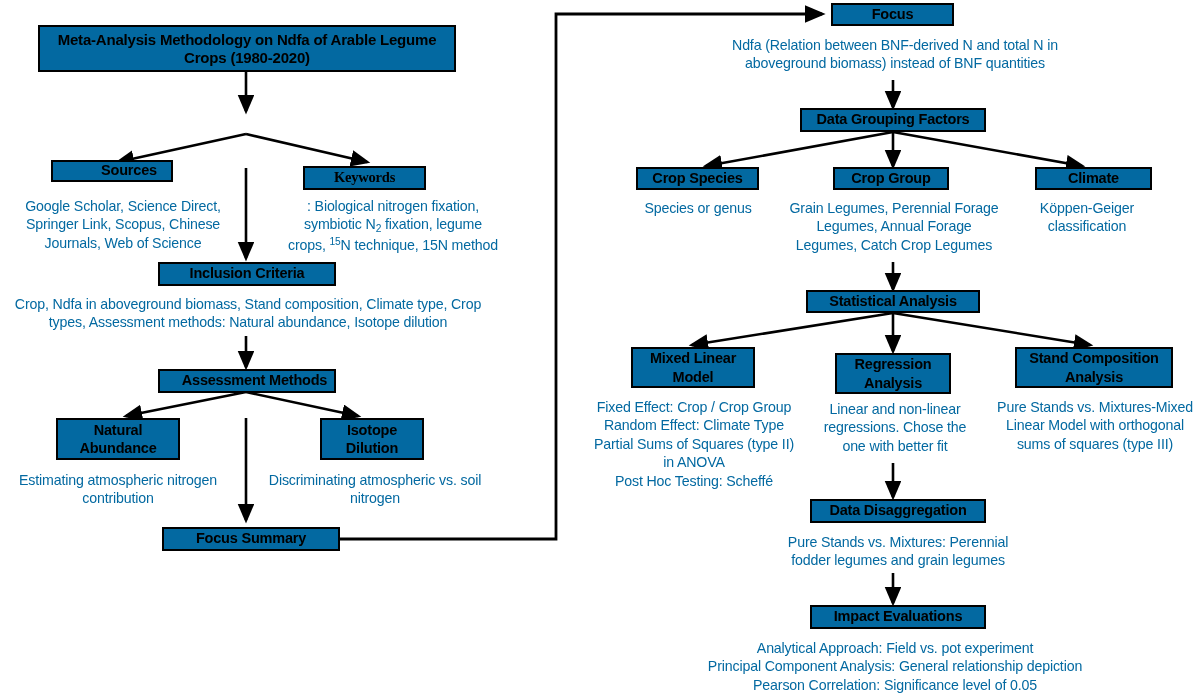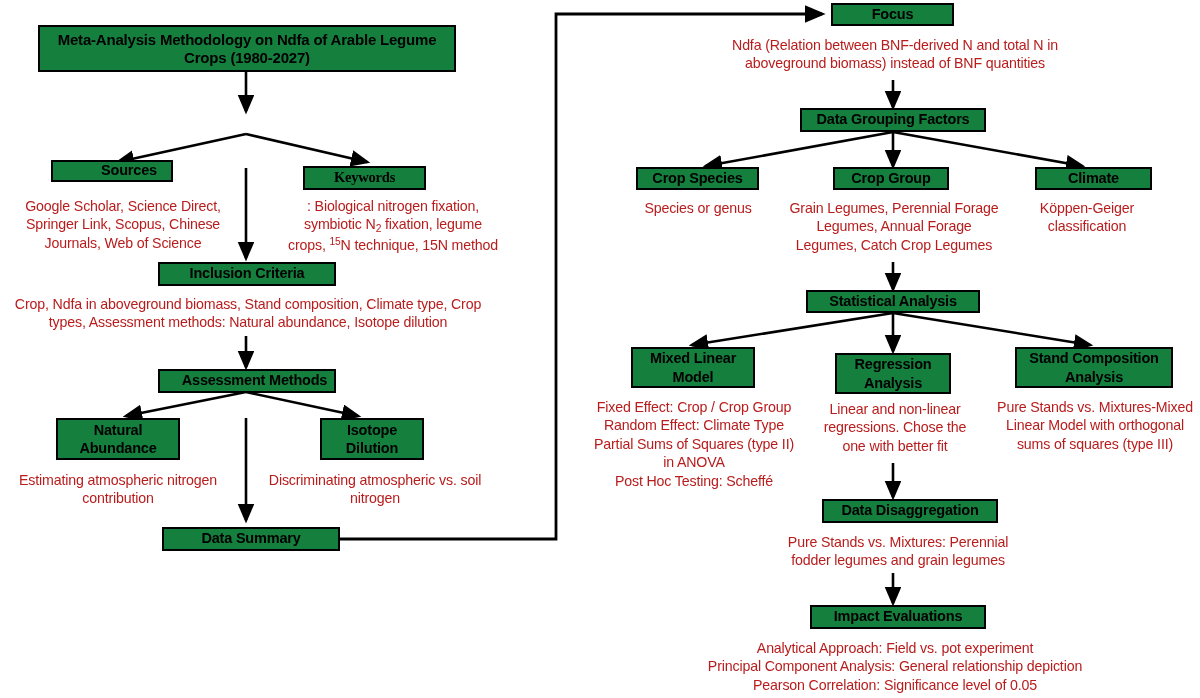--- a/index.html
+++ b/index.html
@@ -16,40 +16,40 @@
     position: relative;
     width: 1200px;
     height: 698px;
     background: #ffffff;
     overflow: hidden;
   }
   .box {
     position: absolute;
     box-sizing: border-box;
     border: 2.5px solid #000000;
-    background: #15803d;
+    background: #0369a1;
     display: flex;
     align-items: center;
     justify-content: center;
     text-align: center;
     font-weight: bold;
     font-size: 14.5px;
     line-height: 1.18;
     letter-spacing: -0.2px;
     padding: 1px 6px;
   }
   .note {
     position: absolute;
     box-sizing: border-box;
     text-align: center;
     font-size: 14.2px;
     line-height: 1.3;
     letter-spacing: -0.15px;
     font-weight: normal;
-    color: #b91c1c;
+    color: #0369a1;
   }
   svg.lines {
     position: absolute;
     left: 0;
     top: 0;
     width: 1200px;
     height: 698px;
     pointer-events: none;
   }
   sub { font-size: 0.72em; vertical-align: -0.25em; }
@@ -99,21 +99,21 @@
 
     <line x1="893" y1="313" x2="893" y2="351" stroke="#000" stroke-width="2.6" marker-end="url(#arrow)"></line>
 
     <line x1="893" y1="313" x2="1090" y2="345" stroke="#000" stroke-width="2.6" marker-end="url(#arrow)"></line>
 
     <line x1="893" y1="463" x2="893" y2="497" stroke="#000" stroke-width="2.6" marker-end="url(#arrow)"></line>
 
     <line x1="893" y1="573" x2="893" y2="603" stroke="#000" stroke-width="2.6" marker-end="url(#arrow)"></line>
   </svg>
 
-  <div class="box" style="left:38px; top:25px; width:418px; height:47px; font-size:15px;">Meta-Analysis Methodology on Ndfa of Arable Legume Crops (1980-2027)</div>
+  <div class="box" style="left:38px; top:25px; width:418px; height:47px; font-size:15px;">Meta-Analysis Methodology on Ndfa of Arable Legume Crops (1980-2020)</div>
 
 
   <div class="box" style="left:51px; top:160px; width:122px; height:22px;padding-left:40px;">Sources</div>
 
   <div class="note" style="left:8px; top:197px; width:230px;">Google Scholar, Science Direct, Springer Link, Scopus, Chinese Journals, Web of Science</div>
 
   <div class="box" style="left:303px; top:166px; width:123px; height:24px;font-family:Liberation Serif, serif;">Keywords</div>
 
   <div class="note" style="left:268px; top:197px; width:250px;">
     <span>: Biological nitrogen fixation,</span><br>
@@ -128,21 +128,21 @@
   <div class="box" style="left:158px; top:369px; width:178px; height:24px;padding-left:21px;">Assessment Methods</div>
 
   <div class="box" style="left:56px; top:418px; width:124px; height:42px; line-height:1.25;">Natural Abundance</div>
 
   <div class="note" style="left:18px; top:471px; width:200px;">Estimating atmospheric nitrogen contribution</div>
 
   <div class="box" style="left:320px; top:418px; width:104px; height:42px; line-height:1.25;">Isotope Dilution</div>
 
   <div class="note" style="left:260px; top:471px; width:230px;">Discriminating atmospheric vs. soil nitrogen</div>
 
-  <div class="box" style="left:162px; top:527px; width:178px; height:24px;">Data Summary</div>
+  <div class="box" style="left:162px; top:527px; width:178px; height:24px;">Focus Summary</div>
 
 
   <div class="box" style="left:831px; top:3px; width:123px; height:23px;">Focus</div>
 
   <div class="note" style="left:700px; top:36px; width:390px;">Ndfa (Relation between BNF-derived N and total N in aboveground biomass) instead of BNF quantities</div>
 
   <div class="box" style="left:800px; top:108px; width:186px; height:24px;">Data Grouping Factors</div>
 
   <div class="box" style="left:636px; top:167px; width:123px; height:23px;">Crop Species</div>
 
@@ -167,21 +167,21 @@
 Post Hoc Testing: Scheffé</div>
 
   <div class="box" style="left:835px; top:353px; width:116px; height:41px; line-height:1.25;">Regression Analysis</div>
 
   <div class="note" style="left:816px; top:400px; width:158px;">Linear and non-linear regressions. Chose the one with better fit</div>
 
   <div class="box" style="left:1015px; top:347px; width:158px; height:41px; line-height:1.25;">Stand Composition Analysis</div>
 
   <div class="note" style="left:990px; top:398px; width:210px;">Pure Stands vs. Mixtures-Mixed Linear Model with orthogonal sums of squares (type III)</div>
 
-  <div class="box" style="left:810px; top:499px; width:176px; height:24px;margin-left:12px;">Data Disaggregation</div>
+  <div class="box" style="left:810px; top:499px; width:176px; height:24px;">Data Disaggregation</div>
 
   <div class="note" style="left:770px; top:533px; width:256px;">Pure Stands vs. Mixtures: Perennial fodder legumes and grain legumes</div>
 
   <div class="box" style="left:810px; top:605px; width:176px; height:24px;">Impact Evaluations</div>
 
   <div class="note" style="left:680px; top:639px; width:430px; white-space:pre-line;">Analytical Approach: Field vs. pot experiment
 Principal Component Analysis: General relationship depiction
 Pearson Correlation: Significance level of 0.05</div>
 
 </div>

